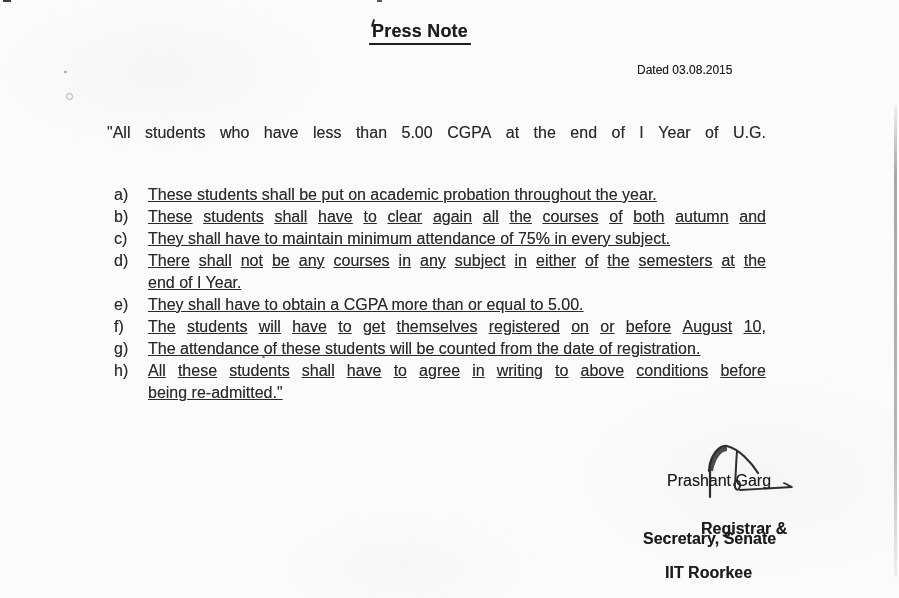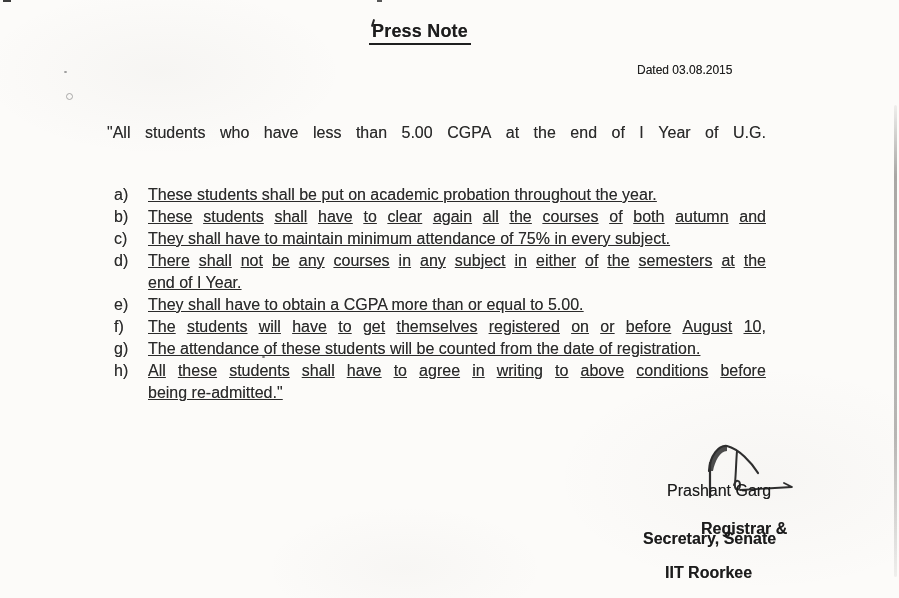--- a/index.html
+++ b/index.html
@@ -30,21 +30,21 @@
 
   .intro { position:absolute; left:107px; top:122px; width:659px; }
 
   .conds { position:absolute; left:114px; top:184px; width:652px; }
   .crow  { display:flex; }
   .clabel{ flex:0 0 34px; height:22px; line-height:22px; font-size:16px;
            text-shadow:0 0 0.4px rgba(43,43,43,0.55); }
   .cbody { flex:0 0 618px;text-decoration:underline; }
 
   .sig-svg { position:absolute; left:693px; top:441px; }
-  .sig-name { position:absolute; left:667px; top:482px; font-size:16px; color:#1c1c1c;
+  .sig-name { position:absolute; left:667px; top:472px; font-size:16px; color:#1c1c1c;
               text-shadow:0 0 0.4px rgba(28,28,28,0.5); }
   .sig-bold { position:absolute; font-size:16px; font-weight:bold; color:#1c1c1c;
               text-shadow:0 0 0.4px rgba(28,28,28,0.5); }
   .sig-t1 { left:701px; top:520px; }
   .sig-t2 { left:643px; top:530px; }
   .sig-t3 { left:665px; top:564px; }
 
   
   .dash1 { position:absolute; left:3px;   top:0; width:8px; height:2px; background:#3c3c3c; }
   .dash2 { position:absolute; left:377px; top:0; width:5px; height:2px; background:#585858; }

